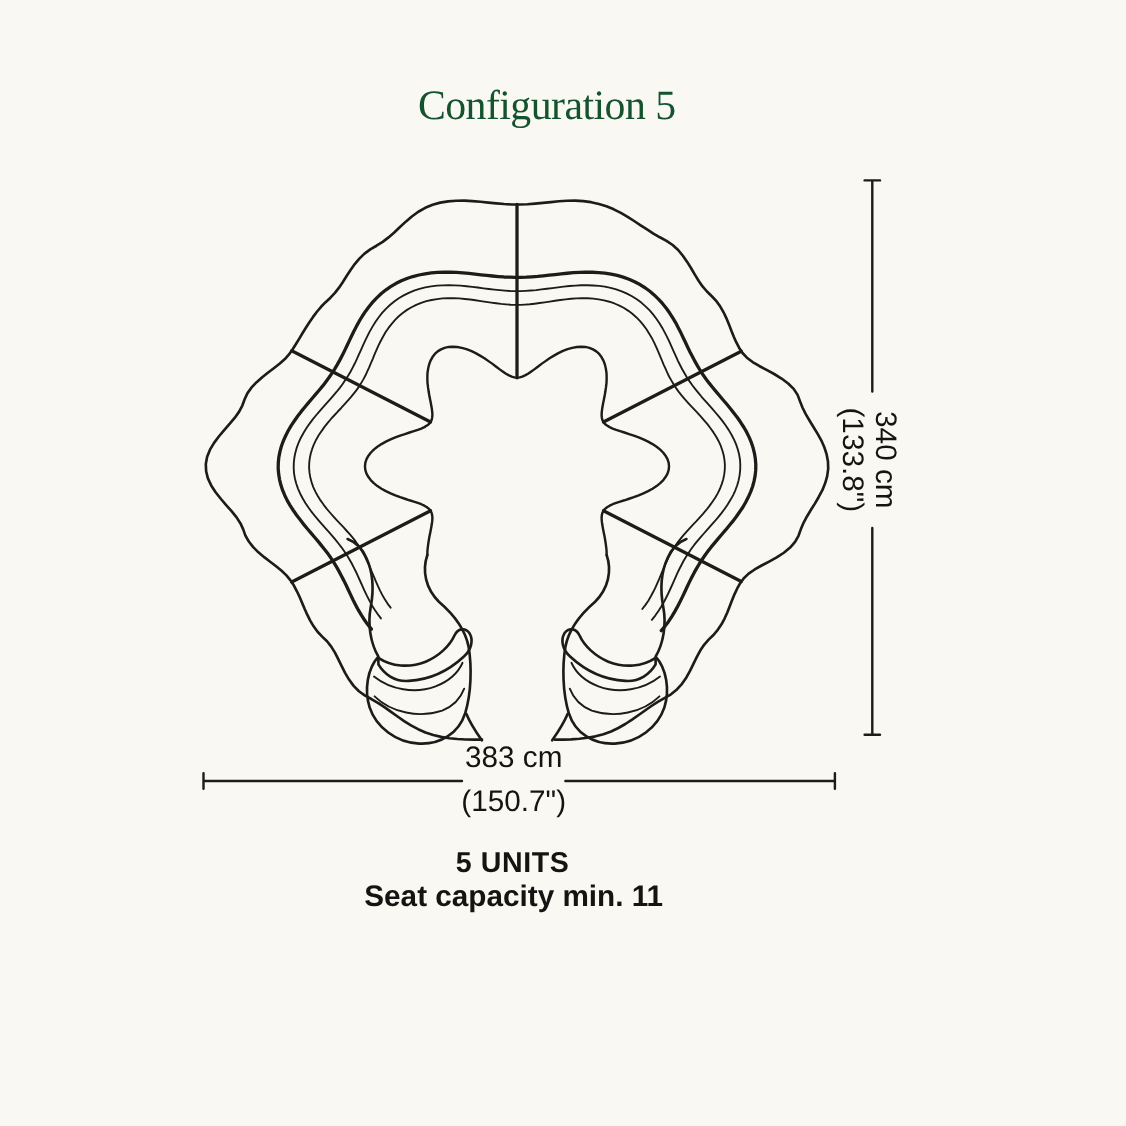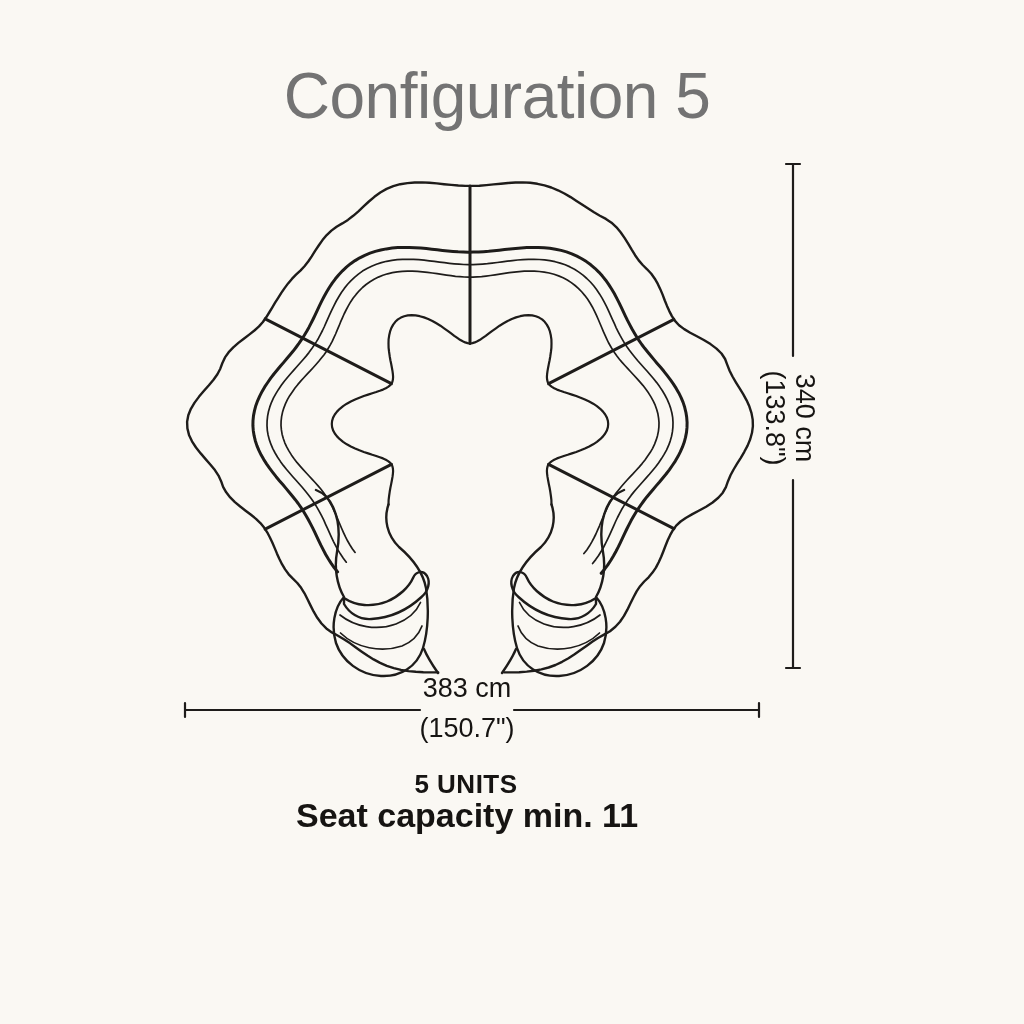--- a/index.html
+++ b/index.html
@@ -7,34 +7,34 @@
   }
   html,body{margin:0;padding:0;}
   body{
     width:1024px;height:1024px;position:relative;overflow:hidden;
     background:var(--bg);
     font-family:"Liberation Sans", sans-serif;
     color:var(--text);
   }
   .abs{position:absolute;transform:translate(-50%,-50%);white-space:nowrap;}
   .title{
-    font-size:64px;font-weight:400;letter-spacing:-0.5px;color:#737373;
+    font-size:38px;font-weight:400;letter-spacing:-0.5px;color:#14532d;font-family:Liberation Serif, serif;
   }
   .dim{
     font-size:27px;font-weight:400;letter-spacing:0px;color:var(--text);
     text-align:center;line-height:1.12;
   }
   .dim-v{
     transform:translate(-50%,-50%) rotate(90deg);
   }
   .units{
     font-size:26px;font-weight:700;letter-spacing:0.5px;color:var(--text);
   }
   .capacity{
-    font-size:34px;font-weight:700;letter-spacing:0px;color:var(--text);
+    font-size:27px;font-weight:700;letter-spacing:0px;color:var(--text);
   }
   svg{position:absolute;left:0;top:0;}
 </style>
 </head>
 <body>
 
 <svg id="diagram" width="1024" height="1024" viewBox="0 0 1024 1024">
     <path d="M438.2 672.4L430.7 672.4L423.3 672.3L415.8 671.8L408.4 671.1L401.0 669.9L393.8 668.2L386.8 665.9L380.1 662.9L373.6 659.4L367.4 655.6L361.4 651.4L355.5 647.2L349.8 643.1L343.9 639.3L338.0 635.7L331.9 632.4L326.3 628.4L321.5 623.5L317.3 617.8L313.7 611.7L310.5 605.4L307.5 599.2L304.5 593.3L301.1 587.8L297.3 583.0L292.9 578.7L288.7 574.3L285.1 569.4L282.0 564.2L279.3 558.8L276.9 553.4L274.6 547.9L272.3 542.5L269.8 537.3L267.2 532.3L264.1 527.6L260.4 523.1L256.0 518.9L251.0 514.8L245.6 510.7L240.2 506.5L234.9 502.1L230.2 497.4L226.2 492.3L223.1 486.9L221.1 481.2L218.5 475.6L214.9 470.1L210.5 464.7L205.6 459.1L200.7 453.4L196.0 447.5L192.0 441.3L189.0 434.9L187.4 428.4L187.1 421.8L188.3 415.3L190.9 408.8L194.6 402.6L199.1 396.6L204.0 390.8L208.9 385.2L213.5 379.7L217.4 374.2L220.3 368.7L222.4 363.0L225.0 357.4L228.7 352.2L233.3 347.4L238.4 342.9L243.8 338.7L249.2 334.6L254.4 330.5L259.0 326.4L262.9 322.0L266.2 317.3L269.2 312.5L272.2 307.6L275.1 302.7L278.2 297.8L281.3 292.9L284.6 288.1L288.1 283.4L291.9 278.9L296.0 274.7L300.4 270.6L304.5 266.2L308.2 261.5L311.7 256.3L315.1 250.9L318.7 245.5L322.5 240.1L326.7 235.1L331.4 230.6L336.6 226.7L342.3 223.4L347.9 219.9L353.2 215.8L358.4 211.3L363.6 206.4L368.9 201.5L374.4 196.8L380.3 192.5L386.6 188.9L393.3 186.1L400.2 184.2L407.4 183.1L414.7 182.5L422.1 182.4L429.4 182.8L436.8 183.4L444.0 184.2L451.2 184.9L458.3 185.5L465.3 185.9L472.3 185.9L479.4 185.7L486.4 185.1L493.6 184.4L500.8 183.7L508.1 183.0L515.5 182.5L522.8 182.4L530.2 182.8L537.4 183.8L544.5 185.4L551.3 187.5L558.0 190.3L564.4 193.5L570.6 197.1L576.5 200.9L582.4 204.8L588.2 208.6L594.0 212.3L599.9 215.7L605.9 218.9L611.5 222.7L616.5 227.3L620.8 232.5L624.7 238.1L628.3 243.9L631.7 249.7L635.1 255.2L638.7 260.4L642.7 265.0L647.1 269.3L651.3 273.8L654.8 278.7L657.8 283.9L660.4 289.4L662.7 294.9L664.8 300.5L667.0 305.9L669.3 311.1L671.9 316.1L675.0 320.9L679.0 325.2L684.2 329.1L690.2 332.7L696.9 336.3L703.8 340.0L710.5 344.1L716.5 348.6L721.5 353.5L725.1 359.0L727.3 364.9L729.6 370.7L732.5 376.5L735.9 382.3L739.5 388.2L743.2 394.2L746.6 400.3L749.4 406.6L751.5 413.1L752.7 419.6L752.9 426.2L752.0 432.8L750.2 439.2L747.6 445.6L744.3 451.8L740.8 457.8L737.1 463.7L733.6 469.5L730.5 475.3L728.0 481.2L725.9 487.1L722.8 492.7L718.3 497.8L712.6 502.5L706.1 506.7L699.2 510.5L692.4 514.1L686.1 517.7L680.6 521.5L676.2 525.6L672.9 530.2L670.1 535.2L667.7 540.3L665.5 545.7L663.4 551.2L661.2 556.8L658.7 562.3L655.9 567.6L652.5 572.6L648.6 577.3L644.2 581.5L640.1 586.2L636.6 591.4L633.5 597.2L630.5 603.3L627.4 609.7L624.0 615.9L620.0 621.7L615.4 626.8L610.0 631.2L604.0 634.6L598.0 638.0L592.2 641.8L586.4 645.9L580.6 650.0L574.6 654.2L568.5 658.2L562.1 661.8L555.5 665.0L548.6 667.5L541.4 669.4L534.1 670.7L526.7 671.6L519.2 672.2L511.8 672.4L504.3 672.4" fill="none" stroke="#1E1C1A" stroke-width="2.4" stroke-linecap="round" stroke-linejoin="round"></path>
     <path d="M551.5 504.5L551.4 500.2L550.9 496.0L550.3 491.8L549.6 487.7L548.8 483.9L548.1 480.2L547.5 476.9L547.1 473.8L546.9 471.0L547.1 468.5L547.6 466.3L548.6 464.3L550.0 462.6L551.9 461.1L554.2 459.7L557.0 458.4L560.2 457.2L563.8 456.0L567.7 454.8L571.9 453.4L576.2 452.0L580.6 450.3L584.9 448.5L589.2 446.5L593.2 444.3L596.9 441.9L600.2 439.2L603.0 436.4L605.2 433.5L606.9 430.4L607.9 427.2L608.2 424.0L607.9 420.8L606.9 417.6L605.2 414.5L603.0 411.6L600.2 408.8L596.9 406.1L593.2 403.7L589.2 401.5L584.9 399.5L580.6 397.7L576.2 396.0L571.9 394.6L567.7 393.2L563.8 392.0L560.2 390.8L557.0 389.6L554.2 388.3L551.9 386.9L550.0 385.4L548.6 383.7L547.6 381.7L547.1 379.5L546.9 377.0L547.1 374.2L547.5 371.1L548.1 367.8L548.8 364.1L549.6 360.3L550.3 356.2L550.9 352.0L551.4 347.8L551.5 343.5L551.4 339.3L550.8 335.3L549.9 331.4L548.6 327.9L546.8 324.6L544.7 321.8L542.1 319.4L539.1 317.6L535.8 316.2L532.2 315.4L528.4 315.2L524.4 315.4L520.2 316.2L516.0 317.4L511.8 319.0L507.6 321.0L503.6 323.3L499.6 325.7L495.9 328.3L492.3 330.8L488.9 333.4L485.7 335.8L482.7 337.9L480.0 339.8L477.3 341.3L474.8 342.4L472.4 343.1L470.0 343.4L467.6 343.1L465.2 342.4L462.7 341.3L460.0 339.8L457.3 337.9L454.3 335.8L451.1 333.4L447.7 330.8L444.1 328.3L440.4 325.7L436.4 323.3L432.4 321.0L428.2 319.0L424.0 317.4L419.8 316.2L415.6 315.4L411.6 315.2L407.8 315.4L404.2 316.2L400.9 317.6L397.9 319.4L395.3 321.8L393.2 324.6L391.4 327.9L390.1 331.4L389.2 335.3L388.6 339.3L388.5 343.5L388.6 347.8L389.1 352.0L389.7 356.2L390.4 360.3L391.2 364.1L391.9 367.8L392.5 371.1L392.9 374.2L393.1 377.0L392.9 379.5L392.4 381.7L391.4 383.7L390.0 385.4L388.1 386.9L385.8 388.3L383.0 389.6L379.8 390.8L376.2 392.0L372.3 393.2L368.1 394.6L363.8 396.0L359.4 397.7L355.1 399.5L350.8 401.5L346.8 403.7L343.1 406.1L339.8 408.8L337.0 411.6L334.8 414.5L333.1 417.6L332.1 420.8L331.8 424.0L332.1 427.2L333.1 430.4L334.8 433.5L337.0 436.4L339.8 439.2L343.1 441.9L346.8 444.3L350.8 446.5L355.1 448.5L359.4 450.3L363.8 452.0L368.1 453.4L372.3 454.8L376.2 456.0L379.8 457.2L383.0 458.4L385.8 459.7L388.1 461.1L390.0 462.6L391.4 464.3L392.4 466.3L392.9 468.5L393.1 471.0L392.9 473.8L392.5 476.9L391.9 480.2L391.2 483.9L390.4 487.7L389.7 491.8L389.1 496.0L388.6 500.2L388.5 504.5" fill="none" stroke="#1E1C1A" stroke-width="2.2" stroke-linecap="round" stroke-linejoin="round"></path>
     <path d="M601.2 573.3L604.6 569.2L607.8 564.9L610.7 560.5L613.4 556.0L615.9 551.5L618.3 546.9L620.5 542.4L622.6 537.9L624.7 533.4L626.8 529.0L628.9 524.8L631.1 520.6L633.4 516.5L635.8 512.5L638.3 508.6L640.9 504.8L643.7 501.0L646.6 497.2L649.7 493.5L652.9 489.7L656.1 485.9L659.5 482.0L662.8 478.0L666.1 474.0L669.3 469.8L672.3 465.5L675.3 461.1L677.9 456.6L680.3 451.9L682.4 447.2L684.2 442.3L685.5 437.4L686.5 432.4L687.0 427.4L687.1 422.3L686.7 417.3L685.9 412.3L684.7 407.3L683.1 402.4L681.1 397.6L678.8 392.9L676.2 388.4L673.3 383.9L670.3 379.6L667.1 375.4L663.9 371.3L660.6 367.3L657.2 363.4L654.0 359.6L650.8 355.8L647.7 352.0L644.7 348.3L641.8 344.5L639.1 340.7L636.6 336.8L634.2 332.8L631.9 328.8L629.7 324.6L627.5 320.4L625.4 316.1L623.3 311.6L621.2 307.2L619.0 302.6L616.7 298.1L614.3 293.5L611.6 289.0L608.8 284.6L605.7 280.2L602.4 276.1L598.8 272.1L594.9 268.3L590.8 264.8L586.4 261.6L581.8 258.7L576.9 256.1L571.8 253.8L566.5 251.9L561.1 250.4L555.5 249.2L549.8 248.3L544.1 247.8L538.4 247.5L532.6 247.4L526.9 247.6L521.2 247.9L515.6 248.4L510.1 249.0L504.6 249.6L499.2 250.2L493.9 250.7L488.7 251.3L483.6 251.7L478.5 252.0L473.4 252.1L468.3 252.2L463.2 252.0L458.1 251.8L453.0 251.4L447.8 250.9L442.5 250.4L437.2 249.8L431.8 249.2L426.3 248.6L420.7 248.1L415.0 247.7L409.3 247.5L403.5 247.4L397.8 247.6L392.1 248.1L386.4 248.9L380.8 250.0L375.3 251.4L370.0 253.2L364.8 255.3L359.8 257.8L355.1 260.6L350.6 263.7L346.4 267.1L342.5 270.8L338.8 274.7L335.4 278.8L332.2 283.1L329.3 287.5L326.6 292.0L324.1 296.5L321.7 301.1L319.5 305.6L317.4 310.1L315.3 314.6L313.2 319.0L311.1 323.2L308.9 327.4L306.6 331.5L304.2 335.5L301.7 339.4L299.1 343.2L296.3 347.0L293.4 350.8L290.3 354.5L287.1 358.3L283.9 362.1L280.5 366.0L277.2 370.0L273.9 374.0L270.7 378.2L267.7 382.5L264.7 386.9L262.1 391.4L259.7 396.1L257.6 400.8L255.8 405.7L254.5 410.6L253.5 415.6L253.0 420.6L252.9 425.7L253.3 430.7L254.1 435.7L255.3 440.7L256.9 445.6L258.9 450.4L261.2 455.1L263.8 459.6L266.7 464.1L269.7 468.4L272.9 472.6L276.1 476.7L279.4 480.7L282.8 484.6L286.0 488.4L289.2 492.2L292.3 496.0L295.3 499.7L298.2 503.5L300.9 507.3L303.4 511.2L305.8 515.2L308.1 519.2L310.3 523.4L312.5 527.6L314.6 531.9L316.7 536.4L318.8 540.8L321.0 545.4L323.3 549.9L325.7 554.5L328.4 559.0L331.2 563.4L334.3 567.8L337.6 571.9" fill="none" stroke="#1E1C1A" stroke-width="3" stroke-linecap="round" stroke-linejoin="round"></path>

